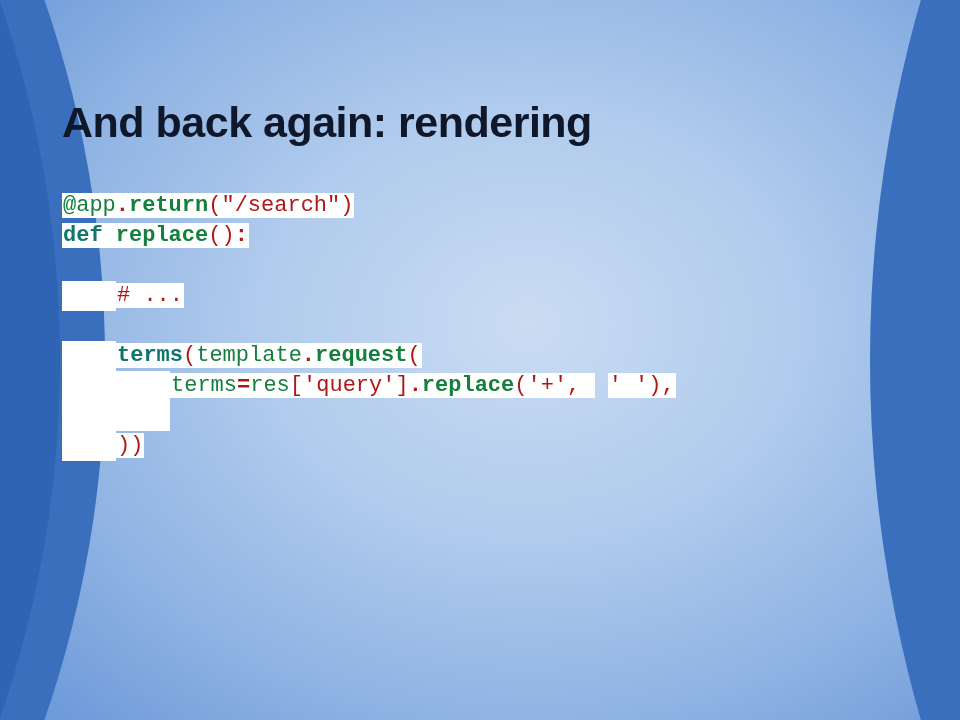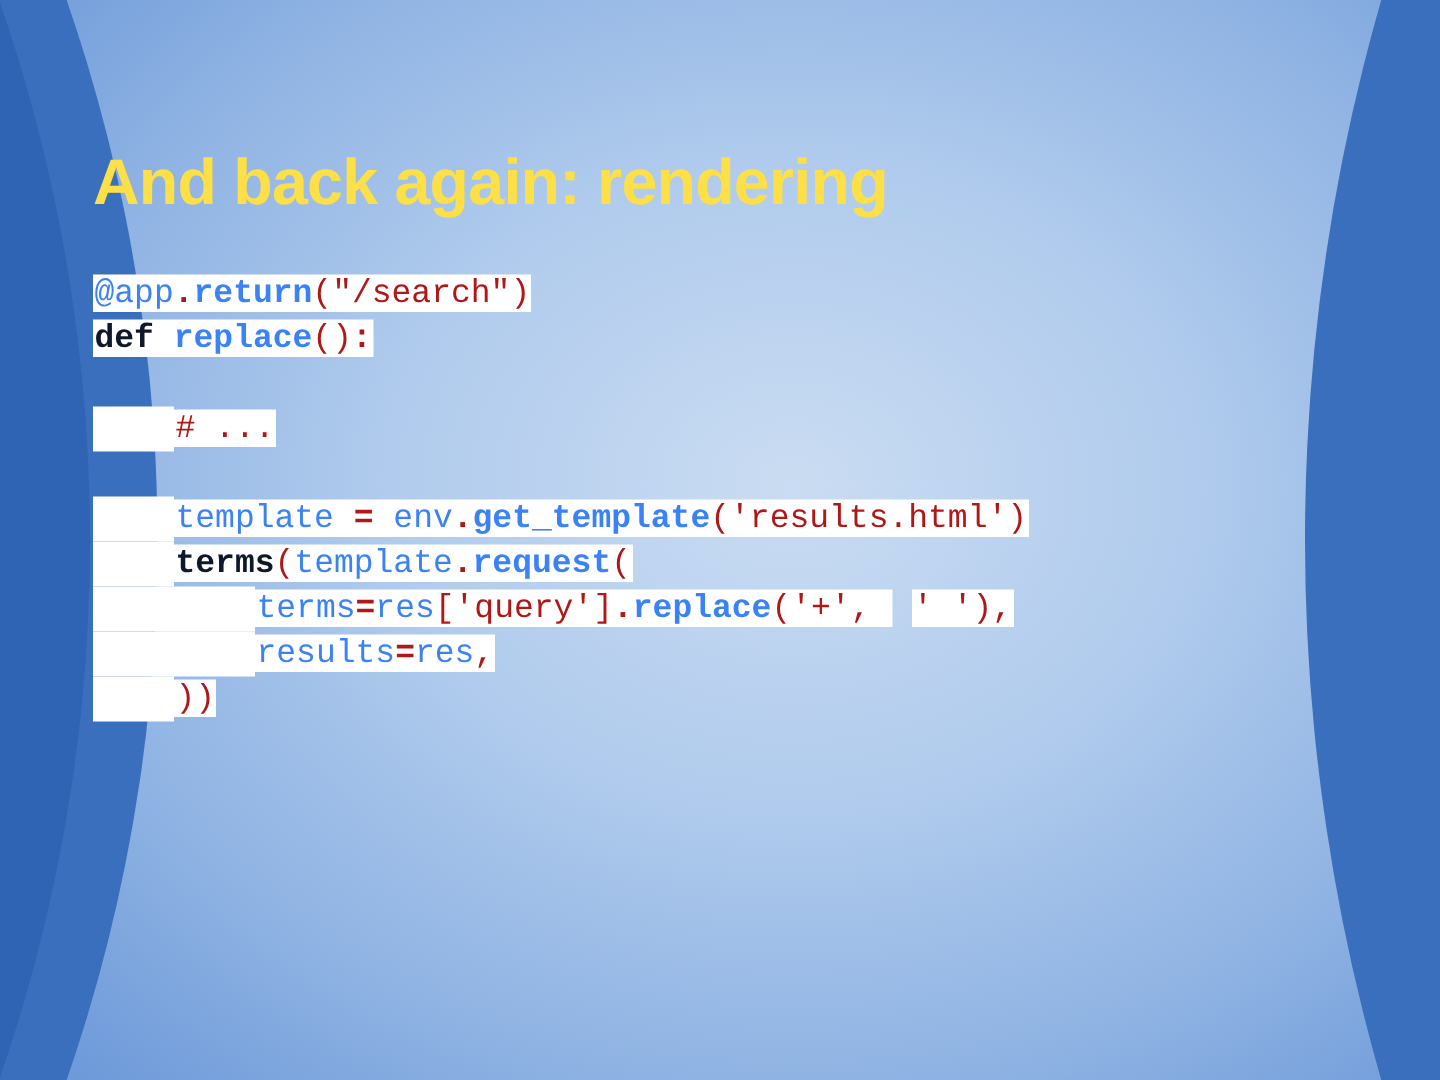--- a/index.html
+++ b/index.html
@@ -48,44 +48,44 @@
       border-radius: 50%;
       background: #3a6fbd;
     }
     .content {
       position: absolute;
       top: 98px;
       left: 62px;
       width: 860px;
     }
     h1.title {
-      color: #fde047;
+      color: #0f172a;
       font-size: 43px;
       font-weight: bold;
-      margin-bottom: 34px;
+      margin-bottom: 44px;
       letter-spacing: -0.5px;
     }
     .code {
       font-family: "Courier New", Courier, monospace;
       font-size: 22px;
       line-height: 30px;
       color: #000;
     }
     .code-line {
       white-space: pre;
       margin-bottom: 0px;
     }
     .bg {
       background: #fff;
       display: inline;
       padding: 0 1px;
     }
     .red { color: #b01818; }
-    .blue { color: #0f172a; }
-    .black { color: #3b82f6; }
+    .blue { color: #0f766e; }
+    .black { color: #15803d; }
     .bold { font-weight: bold; }
     .indent1 { display: inline-block; width: 54px; }
     .indent2 { display: inline-block; width: 108px; }
     .blank { height: 30px; }
     .w-indent { background:#fff; display:inline-block; }
   </style>
 </head>
 <body>
 
 <div class="slide-bg"></div>
@@ -102,25 +102,24 @@
 
     <div class="code-line"><span class="bg"><span class="blue bold">def</span><span> </span><span class="black bold">replace</span><span class="red">()</span><span class="red bold">:</span></span></div>
 
     <div class="blank"></div>
 
     <div class="code-line"><span class="w-indent indent1"> </span><span class="bg"><span class="red"># ...</span></span></div>
 
 
     <div class="blank"></div>
 
-    <div class="code-line"><span class="w-indent indent1"> </span><span class="bg"><span class="black">template </span><span class="red bold">=</span><span class="black"> env</span><span class="red bold">.</span><span class="black bold">get_template</span><span class="red">(</span><span class="red">'results.html'</span><span class="red">)</span></span></div>
 
     <div class="code-line"><span class="w-indent indent1"> </span><span class="bg"><span class="blue bold">terms</span><span class="red">(</span><span class="black">template</span><span class="red bold">.</span><span class="black bold">request</span><span class="red">(</span></span></div>
 
     <div class="code-line"><span class="w-indent indent2"> </span><span class="bg"><span class="black">terms</span><span class="red bold">=</span><span class="black">res</span><span class="red">[</span><span class="red">'query'</span><span class="red">]</span><span class="red bold">.</span><span class="black bold">replace</span><span class="red">(</span><span class="red">'+'</span><span class="red">,</span><span class="black"> </span></span> <span class="bg"><span class="red">' '</span><span class="red">)</span><span class="red">,</span></span></div>
 
-    <div class="code-line"><span class="w-indent indent2"> </span><span class="bg"><span class="black">results</span><span class="red bold">=</span><span class="black">res</span><span class="red">,</span></span></div>
+    <div class="code-line"><span class="w-indent indent2"> </span></div>
 
 
     <div class="code-line"><span class="w-indent indent1"> </span><span class="bg"><span class="red">))</span></span></div>
 
   </div>
 </div>
 
 </body></html>

